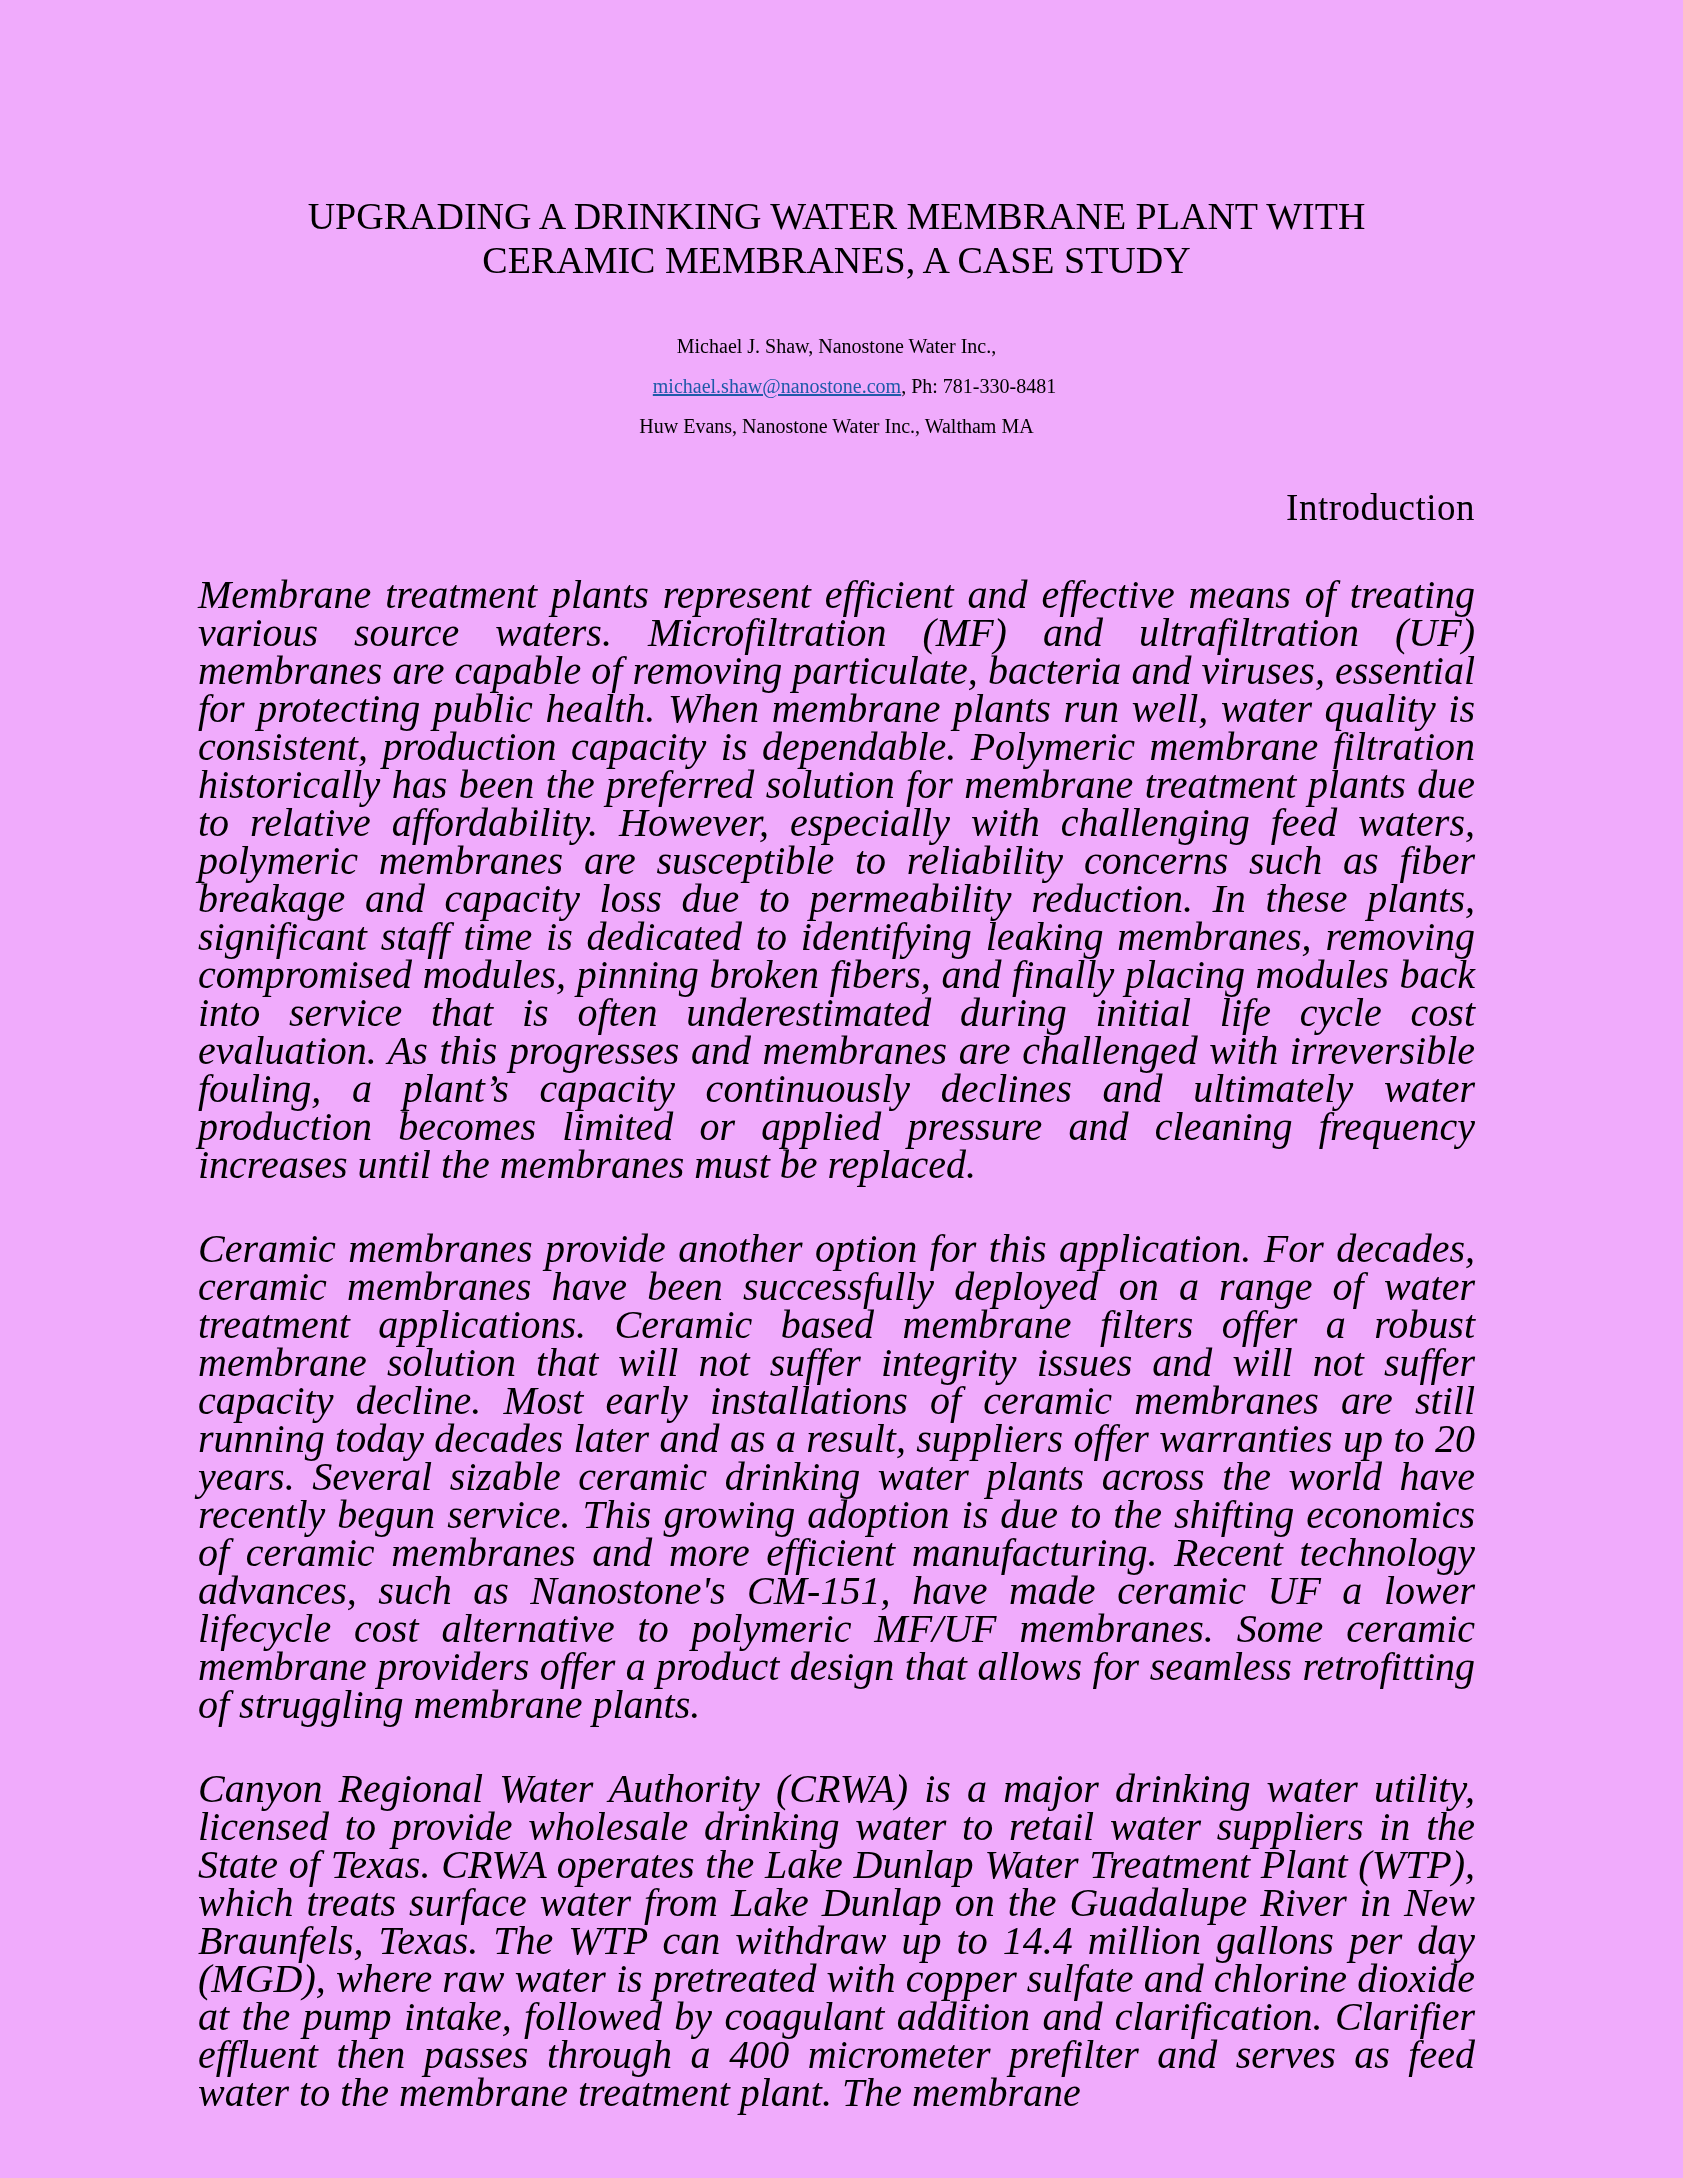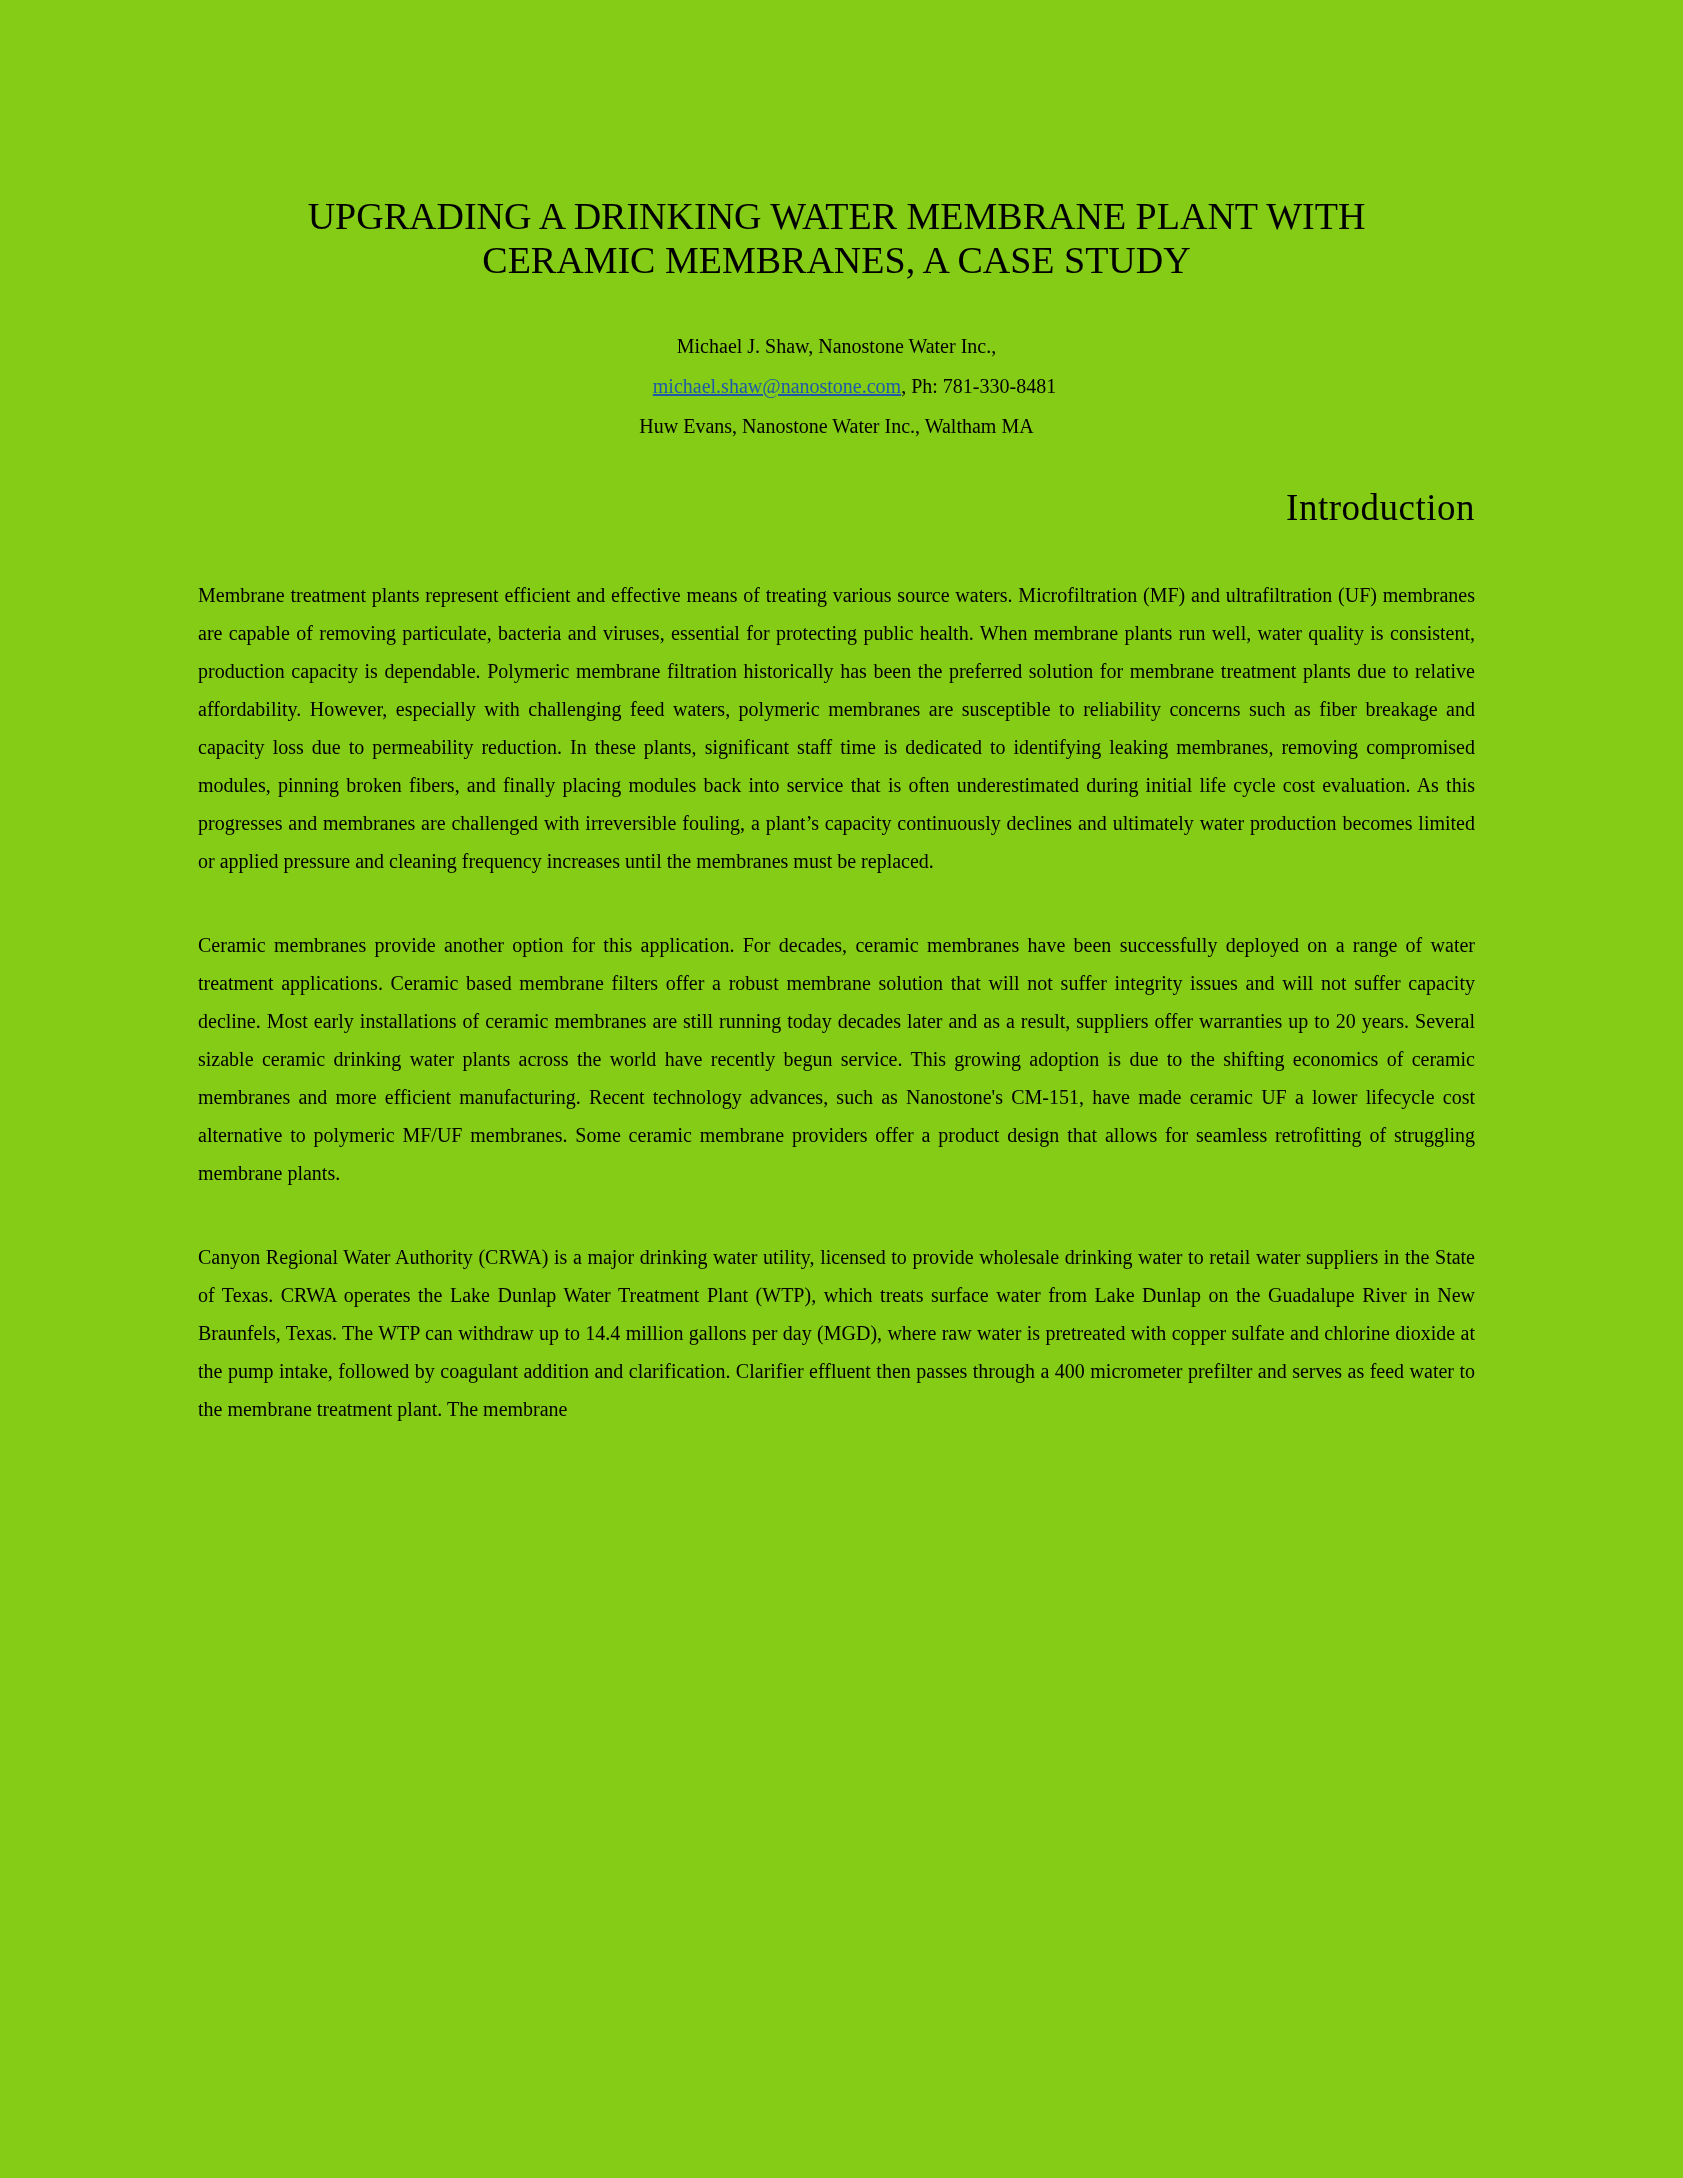--- a/index.html
+++ b/index.html
@@ -4,21 +4,21 @@
 <style>
   html, body {
     margin: 0;
     padding: 0;
     background: #ffffff;
   }
   .page {
     position: relative;
     width: 1683px;
     height: 2178px;
-    background: #84cc16;
+    background: #f0abfc;
     color: #000000;
     font-family: "Liberation Serif", "DejaVu Serif", serif;
     overflow: hidden;
     box-sizing: border-box;
   }
   .content {
     position: absolute;
     left: 198px;
     top: 0;
     width: 1277px;
@@ -47,23 +47,24 @@
   .section {
     margin: 38px 0 8px 0;
     text-align: right;
     font-size: 37px;
     line-height: 48px;
     font-weight: normal;
     letter-spacing: 0.5px;
   }
   .body-para {
     margin: 46px 0 0 0;
-    font-size: 20px;
+    font-size: 40px;
     line-height: 38px;
     text-align: justify;
+    font-style: italic;
   }
   .body-para.first { margin-top: 44px; }
 </style>
 </head>
 <body>
 
 <div class="page">
   <div class="content">
 
     <h1 class="title">

